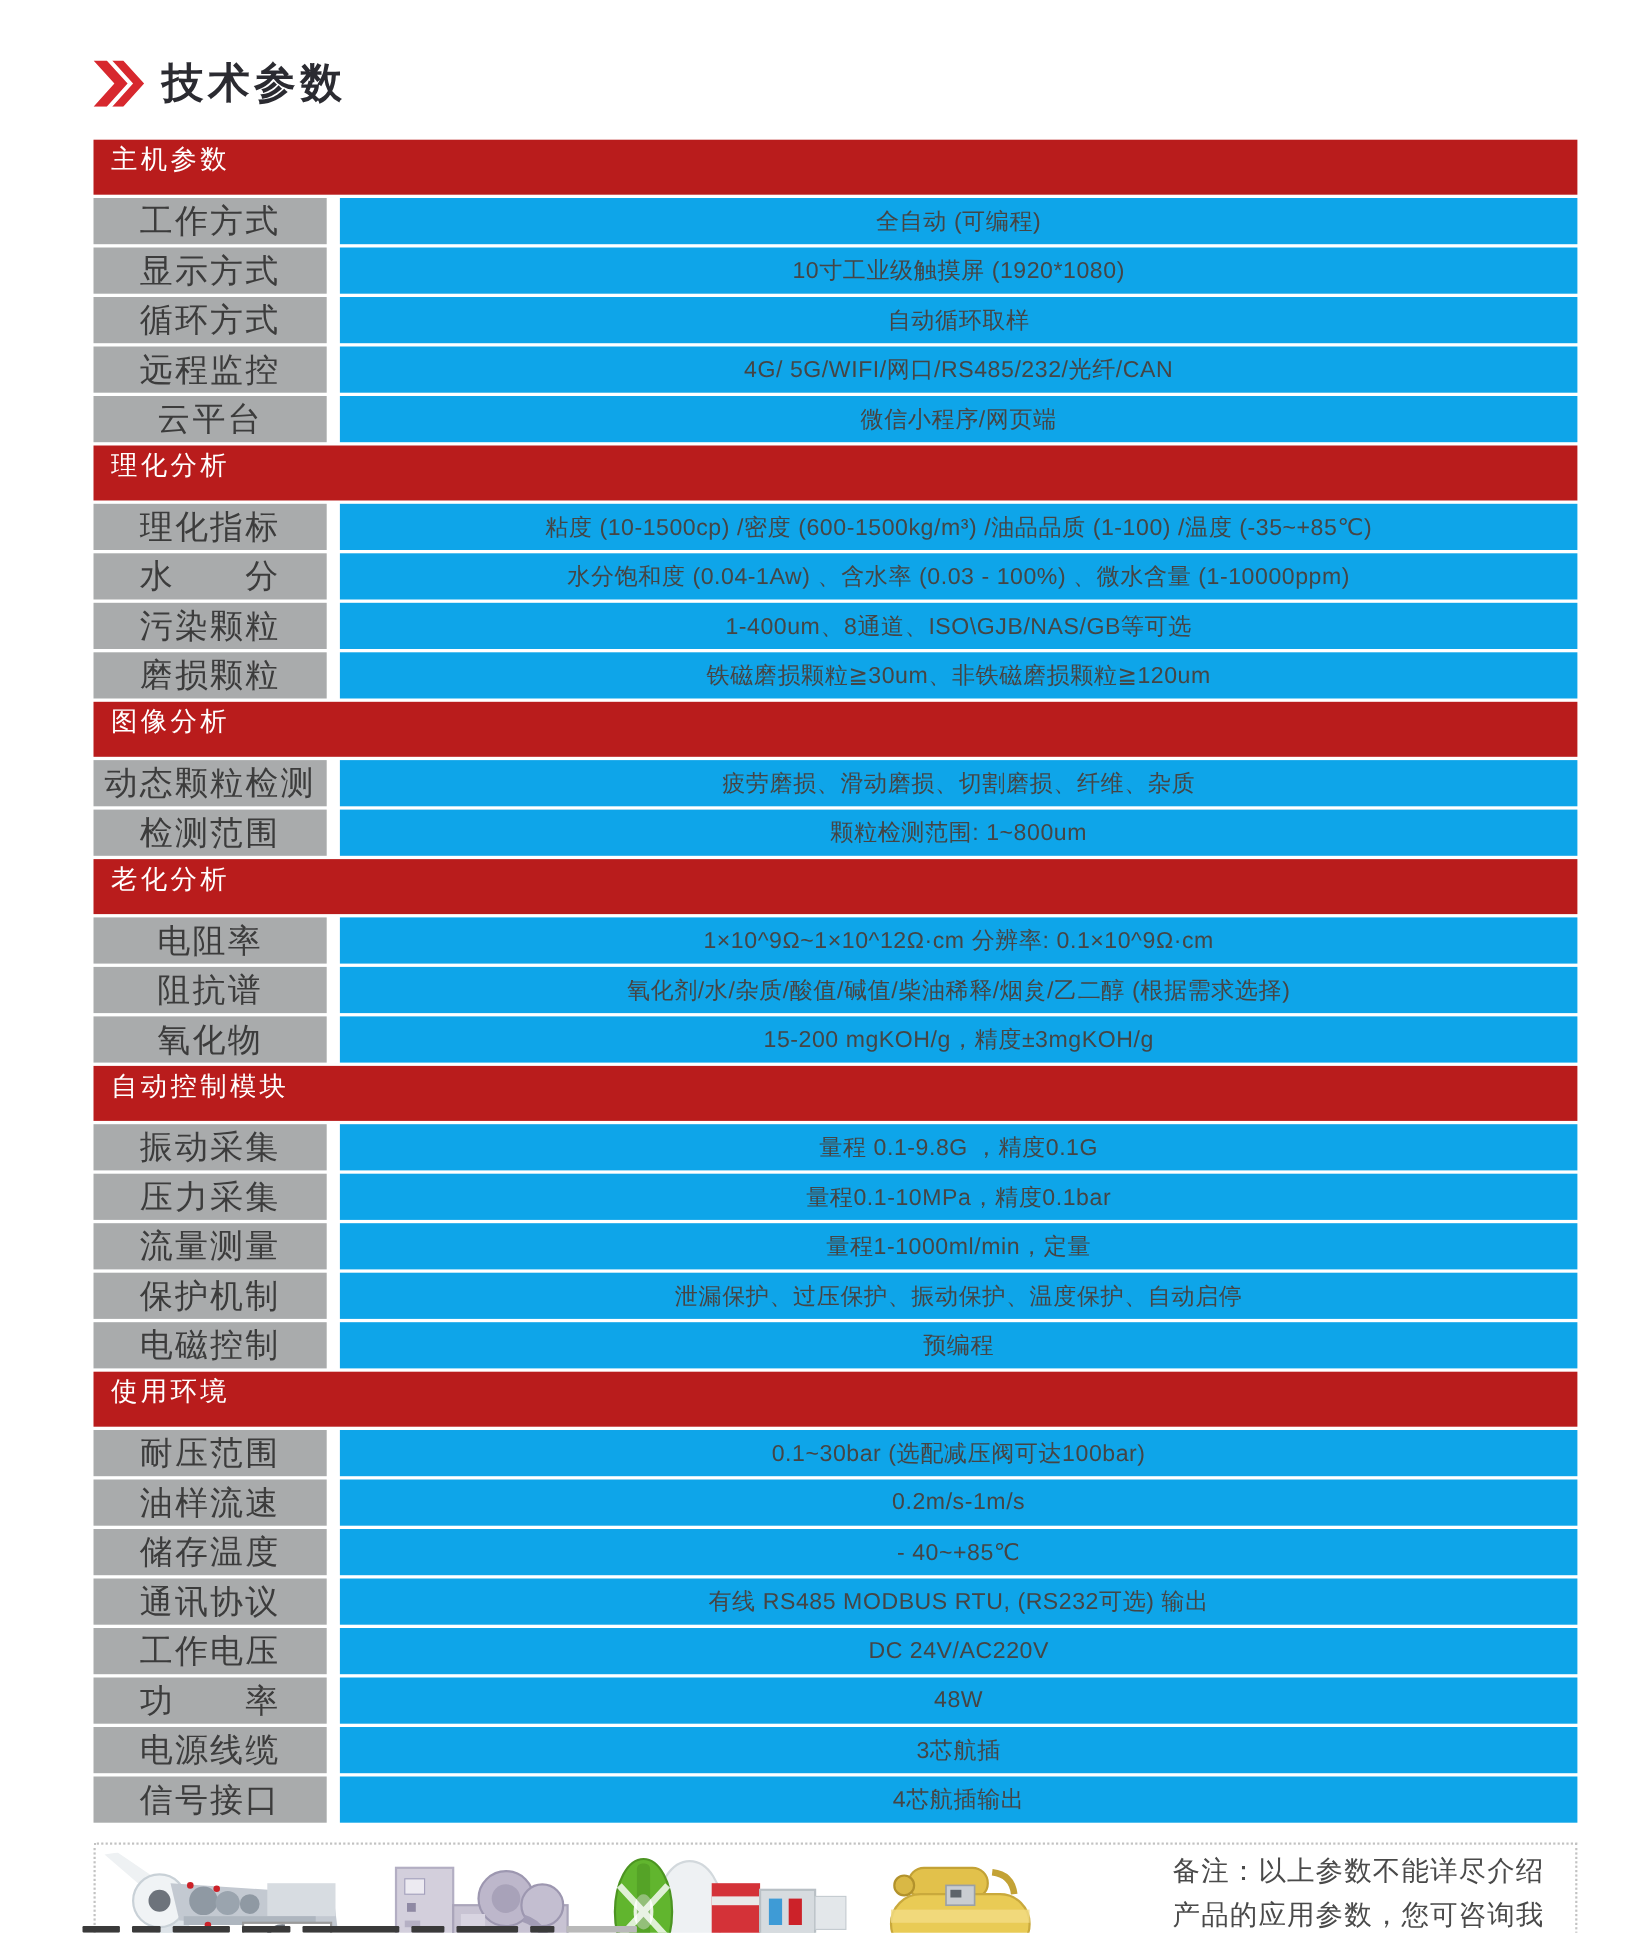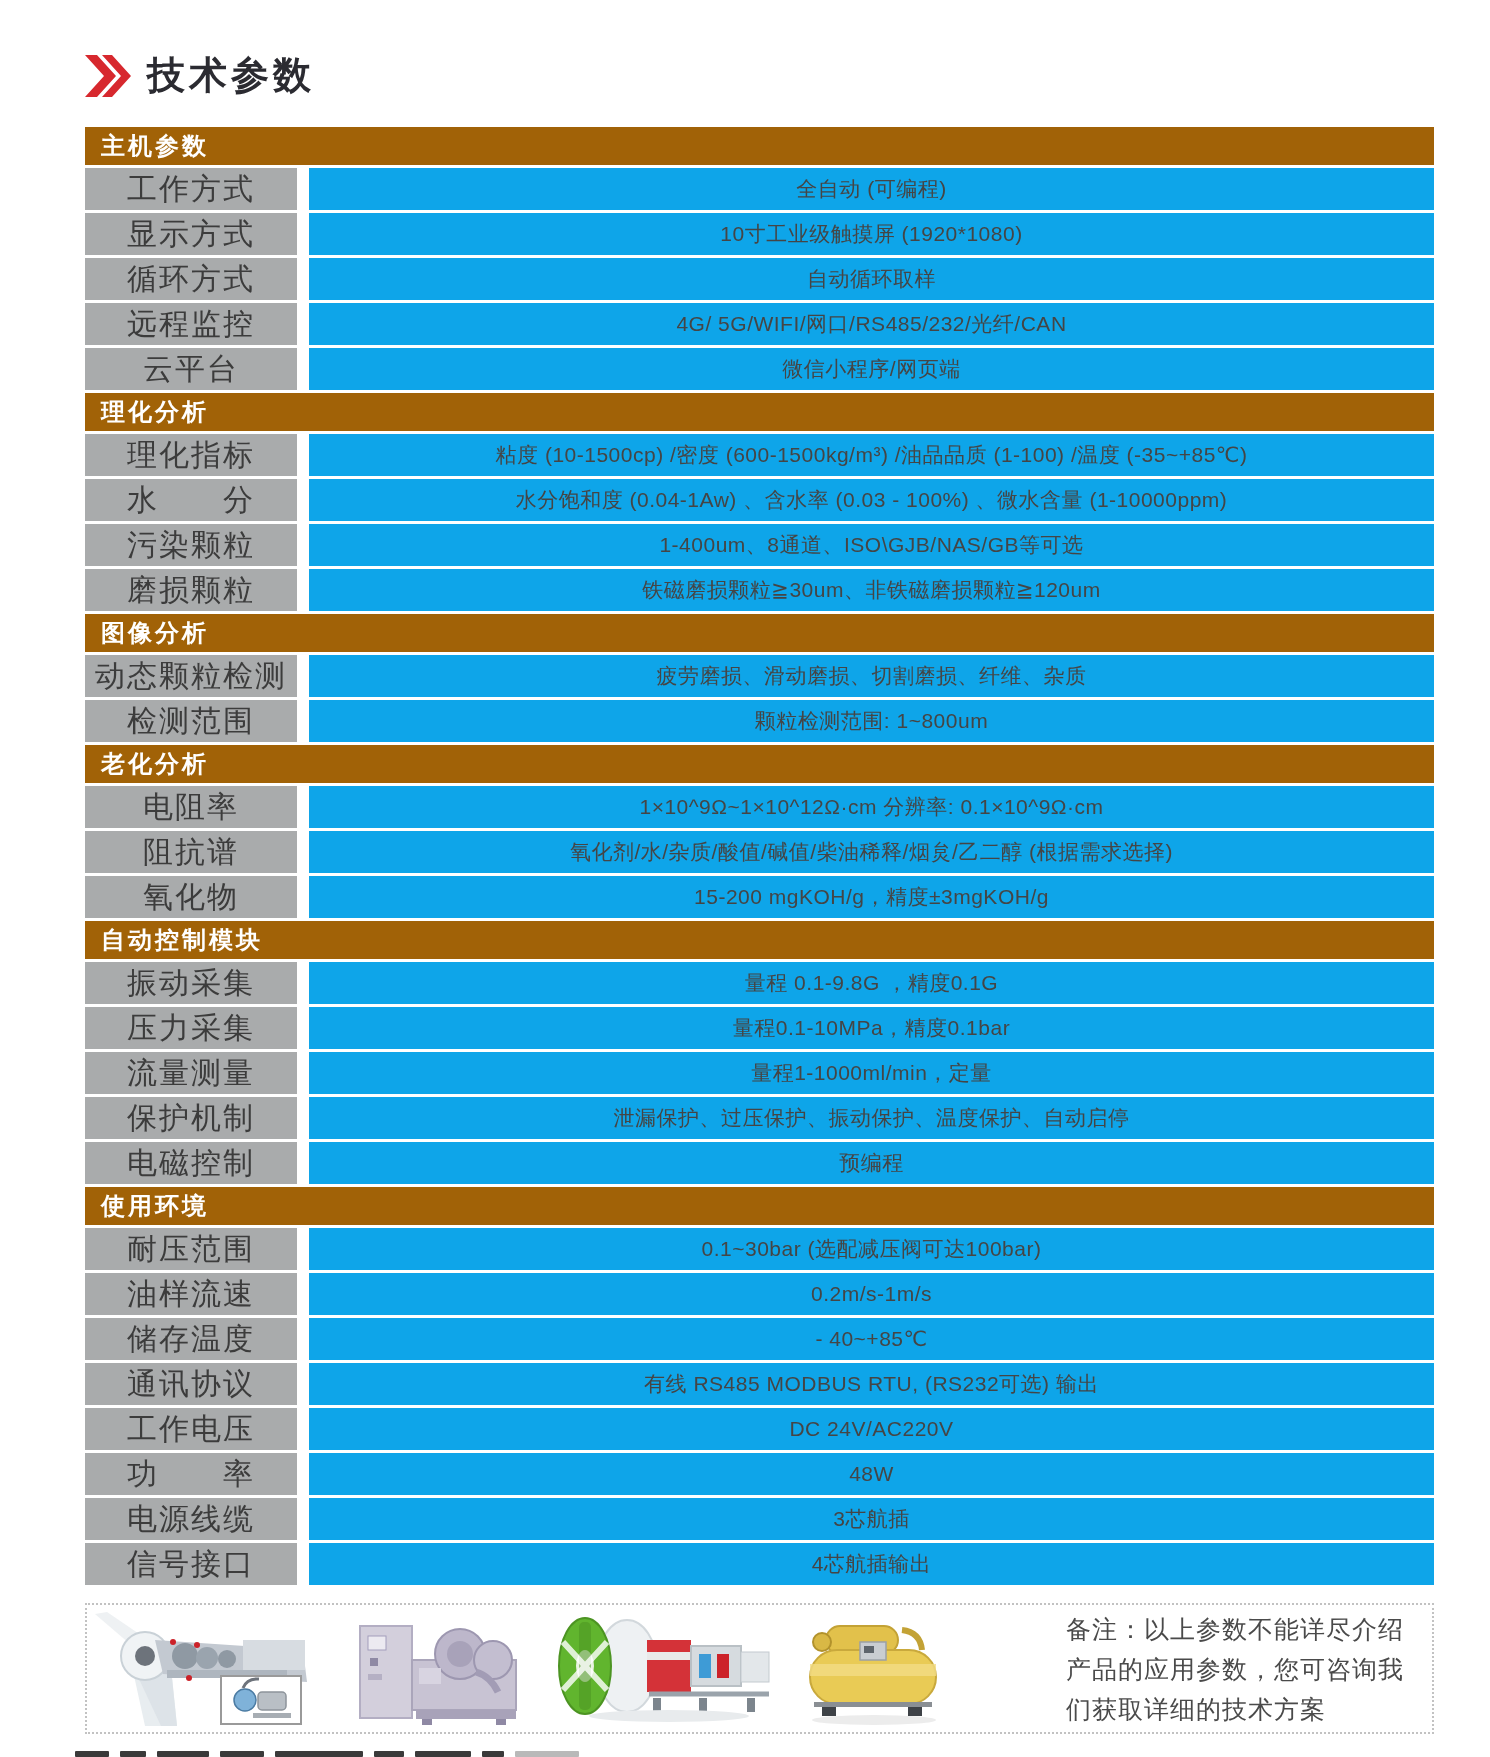--- a/index.html
+++ b/index.html
@@ -11,22 +11,22 @@
   .page{position:absolute;left:85px;top:50px;width:1349px;}
 
   
   .title-row{display:flex;align-items:center;margin-bottom:26px;padding-left:0;}
   .chevrons{width:46px;height:42px;margin-right:16px;flex:0 0 auto;}
   .page-title{font-size:38px;font-weight:bold;color:#2b2b31;letter-spacing:4px;}
 
   
   .spec-table{width:100%;}
   .section-header{
-    height:38px;line-height:38px;background:#a16207;color:#ffffff;
-    font-size:24px;font-weight:bold;padding-left:16px;letter-spacing:3px;
+    height:50px;line-height:38px;background:#b91c1c;color:#ffffff;
+    font-size:24px;font-weight:normal;padding-left:16px;letter-spacing:3px;
     margin-bottom:3px;
   }
   .spec-row{display:flex;height:42px;margin-bottom:3px;}
   .cell{display:flex;align-items:center;justify-content:center;}
   .cell.label{
     width:212px;flex:0 0 auto;margin-right:12px;background:#a9abac;
     color:#3c3c3c;font-size:30px;letter-spacing:2px;font-weight:normal;
   }
   .cell.value{
     flex:1;background:#0ea5e9;color:#454545;font-size:21px;letter-spacing:0.5px;

